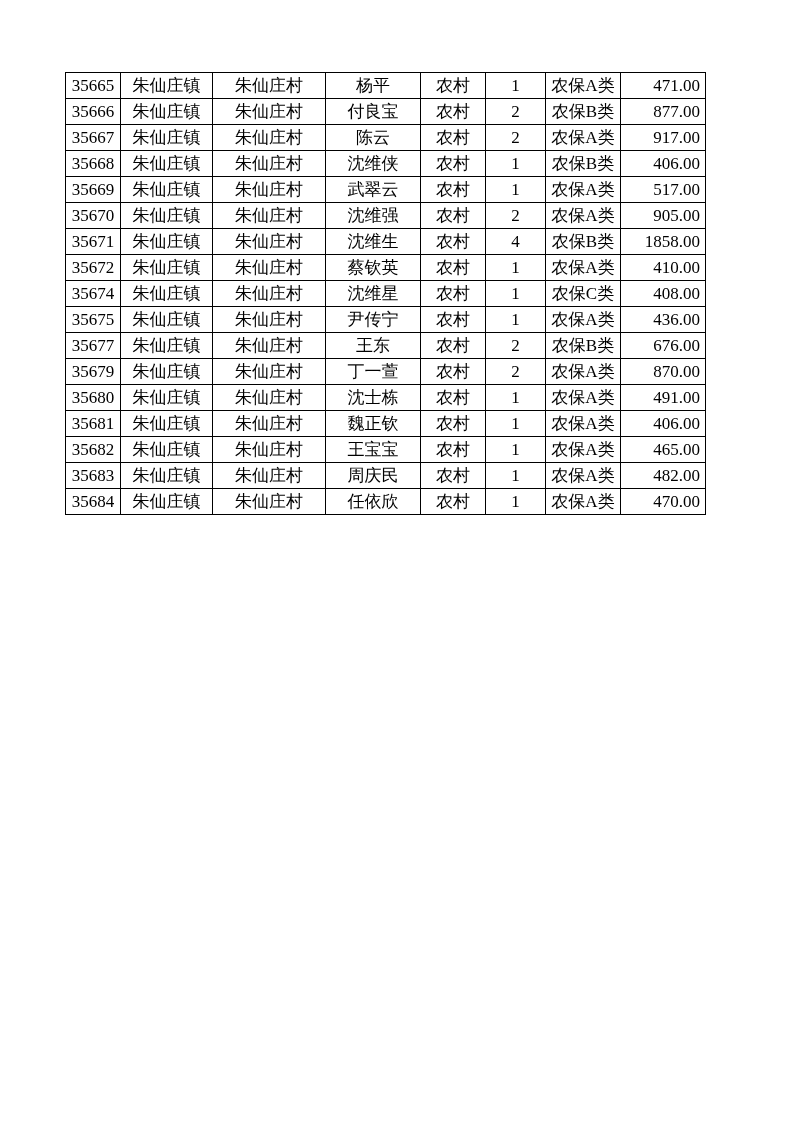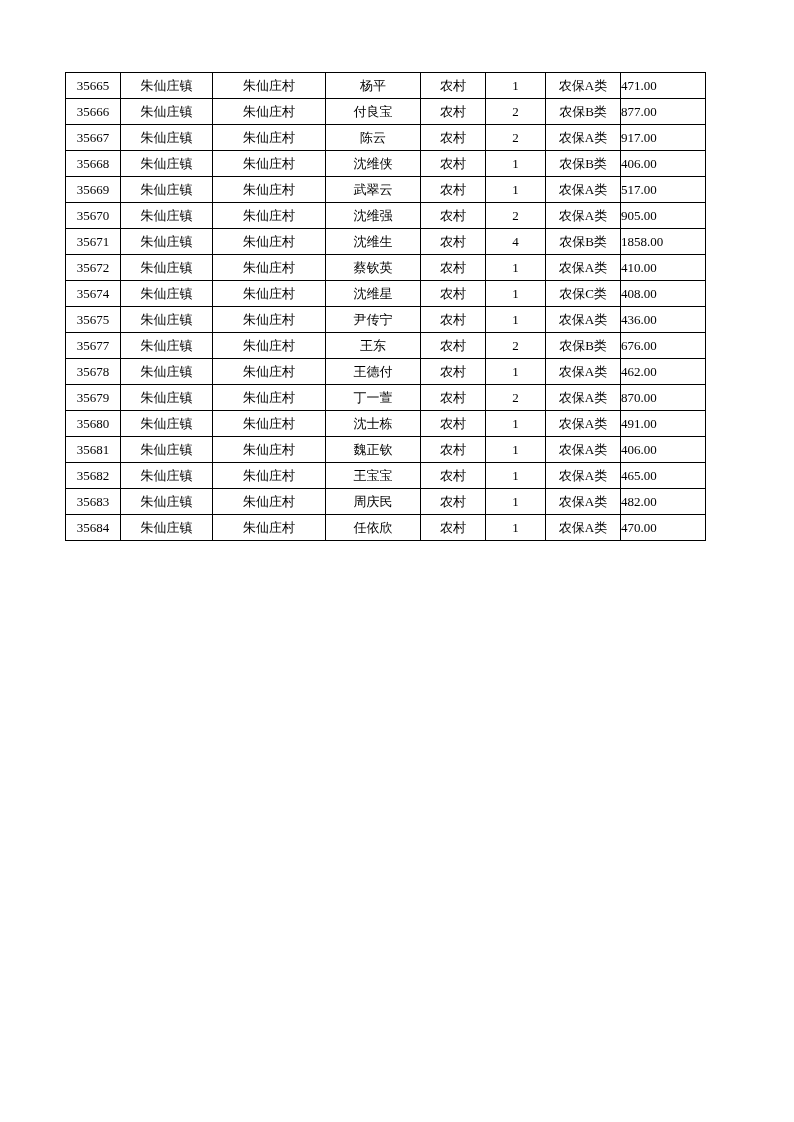--- a/index.html
+++ b/index.html
@@ -15,35 +15,35 @@
     overflow: hidden;
     font-family: "Liberation Serif", "DejaVu Serif", serif;
     color: #000000;
   }
   table.data-table {
     position: absolute;
     left: 65px;
     top: 72px;
     border-collapse: collapse;
     table-layout: fixed;
-    font-size: 13px;
+    font-size: 17px;
     line-height: 1;
   }
   table.data-table td {
     border: 1px solid #000000;
     height: 25px;
     padding: 0;
     text-align: center;
     vertical-align: middle;
     white-space: nowrap;
     overflow: hidden;
   }
   table.data-table td.col-amount {
-    text-align: left;
-    padding-right: 28px;
+    text-align: right;
+    padding-right: 5px;
   }
   
   col.c-record_id        { width: 55px; }
   col.c-town             { width: 92px; }
   col.c-village          { width: 113px; }
   col.c-person_name      { width: 95px; }
   col.c-residence_type   { width: 65px; }
   col.c-person_count     { width: 60px; }
   col.c-insurance_category { width: 75px; }
   col.c-amount           { width: 85px; }
@@ -168,30 +168,20 @@
           <td class="col-record_id">35677</td>
           <td class="col-town">朱仙庄镇</td>
           <td class="col-village">朱仙庄村</td>
           <td class="col-person_name">王东</td>
           <td class="col-residence_type">农村</td>
           <td class="col-person_count">2</td>
           <td class="col-insurance_category">农保B类</td>
           <td class="col-amount">676.00</td>
         </tr>
         <tr>
-          <td class="col-record_id">35678</td>
-          <td class="col-town">朱仙庄镇</td>
-          <td class="col-village">朱仙庄村</td>
-          <td class="col-person_name">王德付</td>
-          <td class="col-residence_type">农村</td>
-          <td class="col-person_count">1</td>
-          <td class="col-insurance_category">农保A类</td>
-          <td class="col-amount">462.00</td>
-        </tr>
-        <tr>
           <td class="col-record_id">35679</td>
           <td class="col-town">朱仙庄镇</td>
           <td class="col-village">朱仙庄村</td>
           <td class="col-person_name">丁一萱</td>
           <td class="col-residence_type">农村</td>
           <td class="col-person_count">2</td>
           <td class="col-insurance_category">农保A类</td>
           <td class="col-amount">870.00</td>
         </tr>
         <tr>

